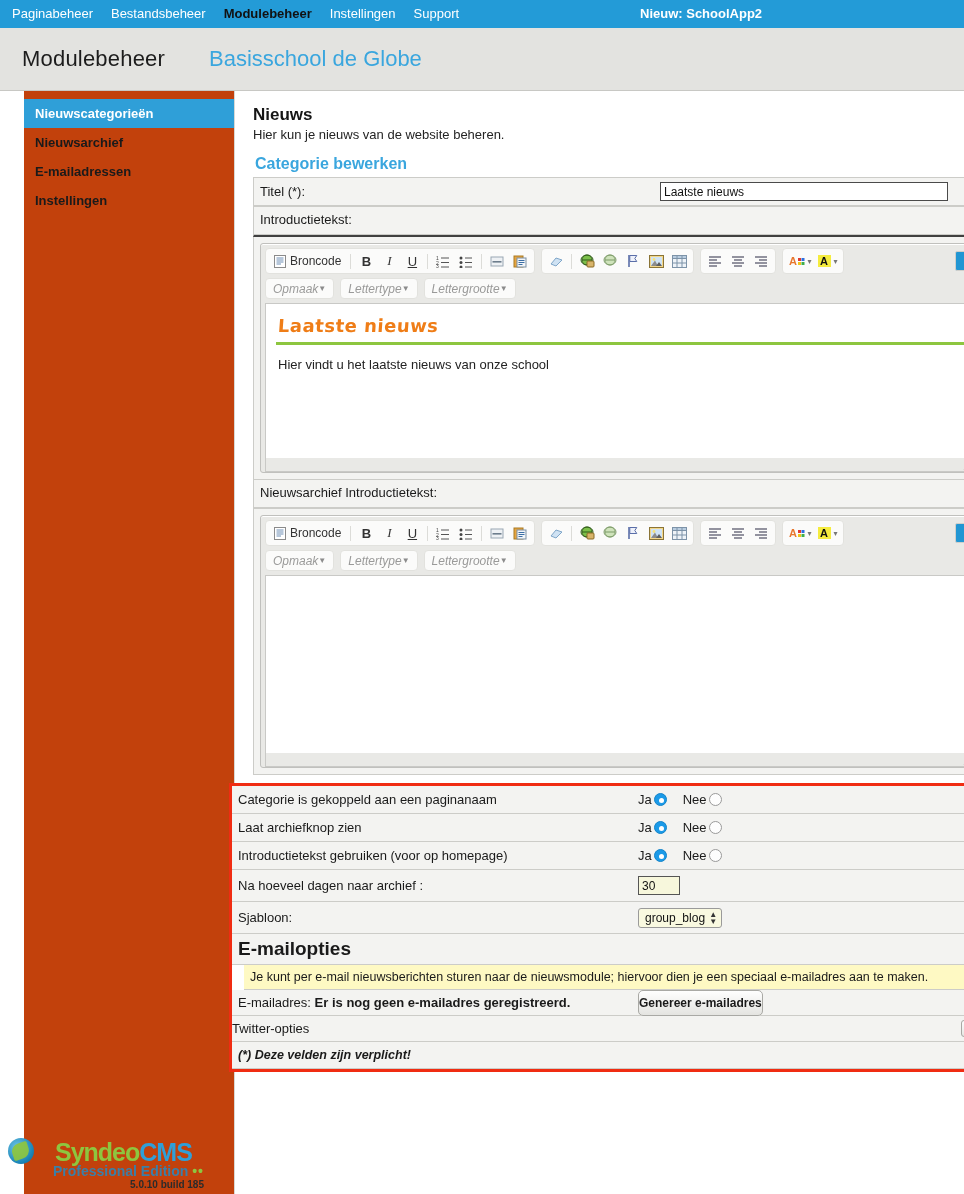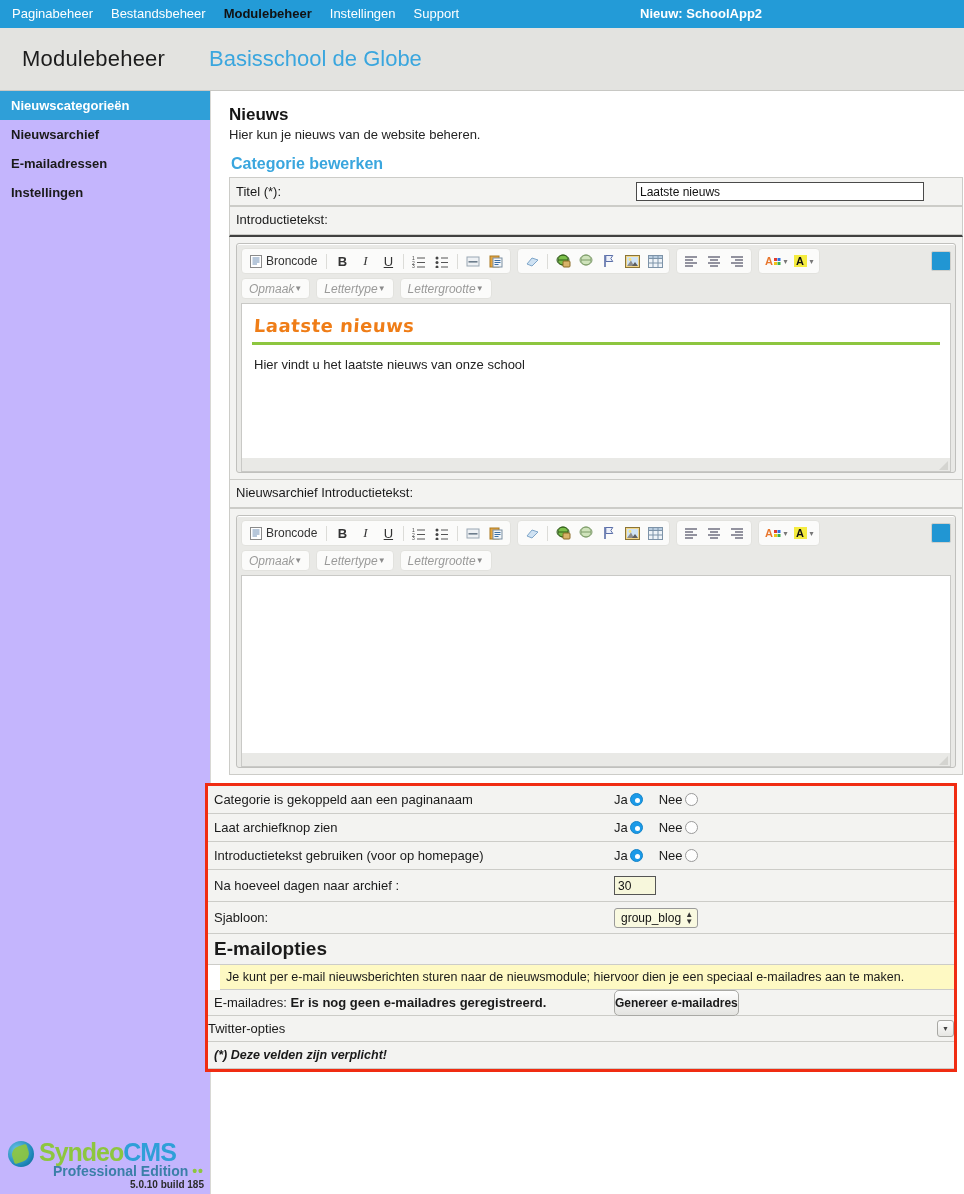--- a/index.html
+++ b/index.html
@@ -58,24 +58,25 @@
     font-size: 22px;
     color: #3aa6de;
   }
 
   
   .layout { display: flex; height: 1103px; }
 
   .sidebar {
     width: 211px;
     min-width: 211px;
-    background: #c4b5fd;
+    background: #c2410c;
     border-right: 1px solid #d8d8d4;
-    padding-top: 0px;
+    padding-top: 8px;
     position: relative;
+    margin-left: 24px;
   }
   .side-item {
     height: 29px;
     display: flex;
     align-items: center;
     padding-left: 11px;
     font-size: 13px;
     font-weight: bold;
     color: #1a1a1a;
   }
@@ -220,21 +221,21 @@
     font-size:12px; font-weight:bold; color:#1a1a1a;
     padding: 5px 0; width: 80px; text-align:center;
     font-family:"Liberation Sans", sans-serif;
   }
   .gbtn.wide { width: 160px; }
 
   
   .footerlogo {
     position:absolute; left: 8px; bottom: 4px; width: 200px;
   }
-  .logorow { display:flex; align-items:flex-end; gap:5px; }
+  .logorow { display:flex; align-items:flex-start; gap:21px; }
   .logomark {
     width: 26px; height:26px; border-radius:50%;
     background: radial-gradient(circle at 35% 35%, #6fc5e8, #1c86b8 65%, #0d5f86);
     position:relative; overflow:hidden;
   }
   .logomark:after{
     content:""; position:absolute; left:4px; top:5px; width:17px; height:16px;
     background:#8dc63f; border-radius: 50% 10% 50% 10%;
     transform: rotate(-18deg); opacity:.92;
   }

